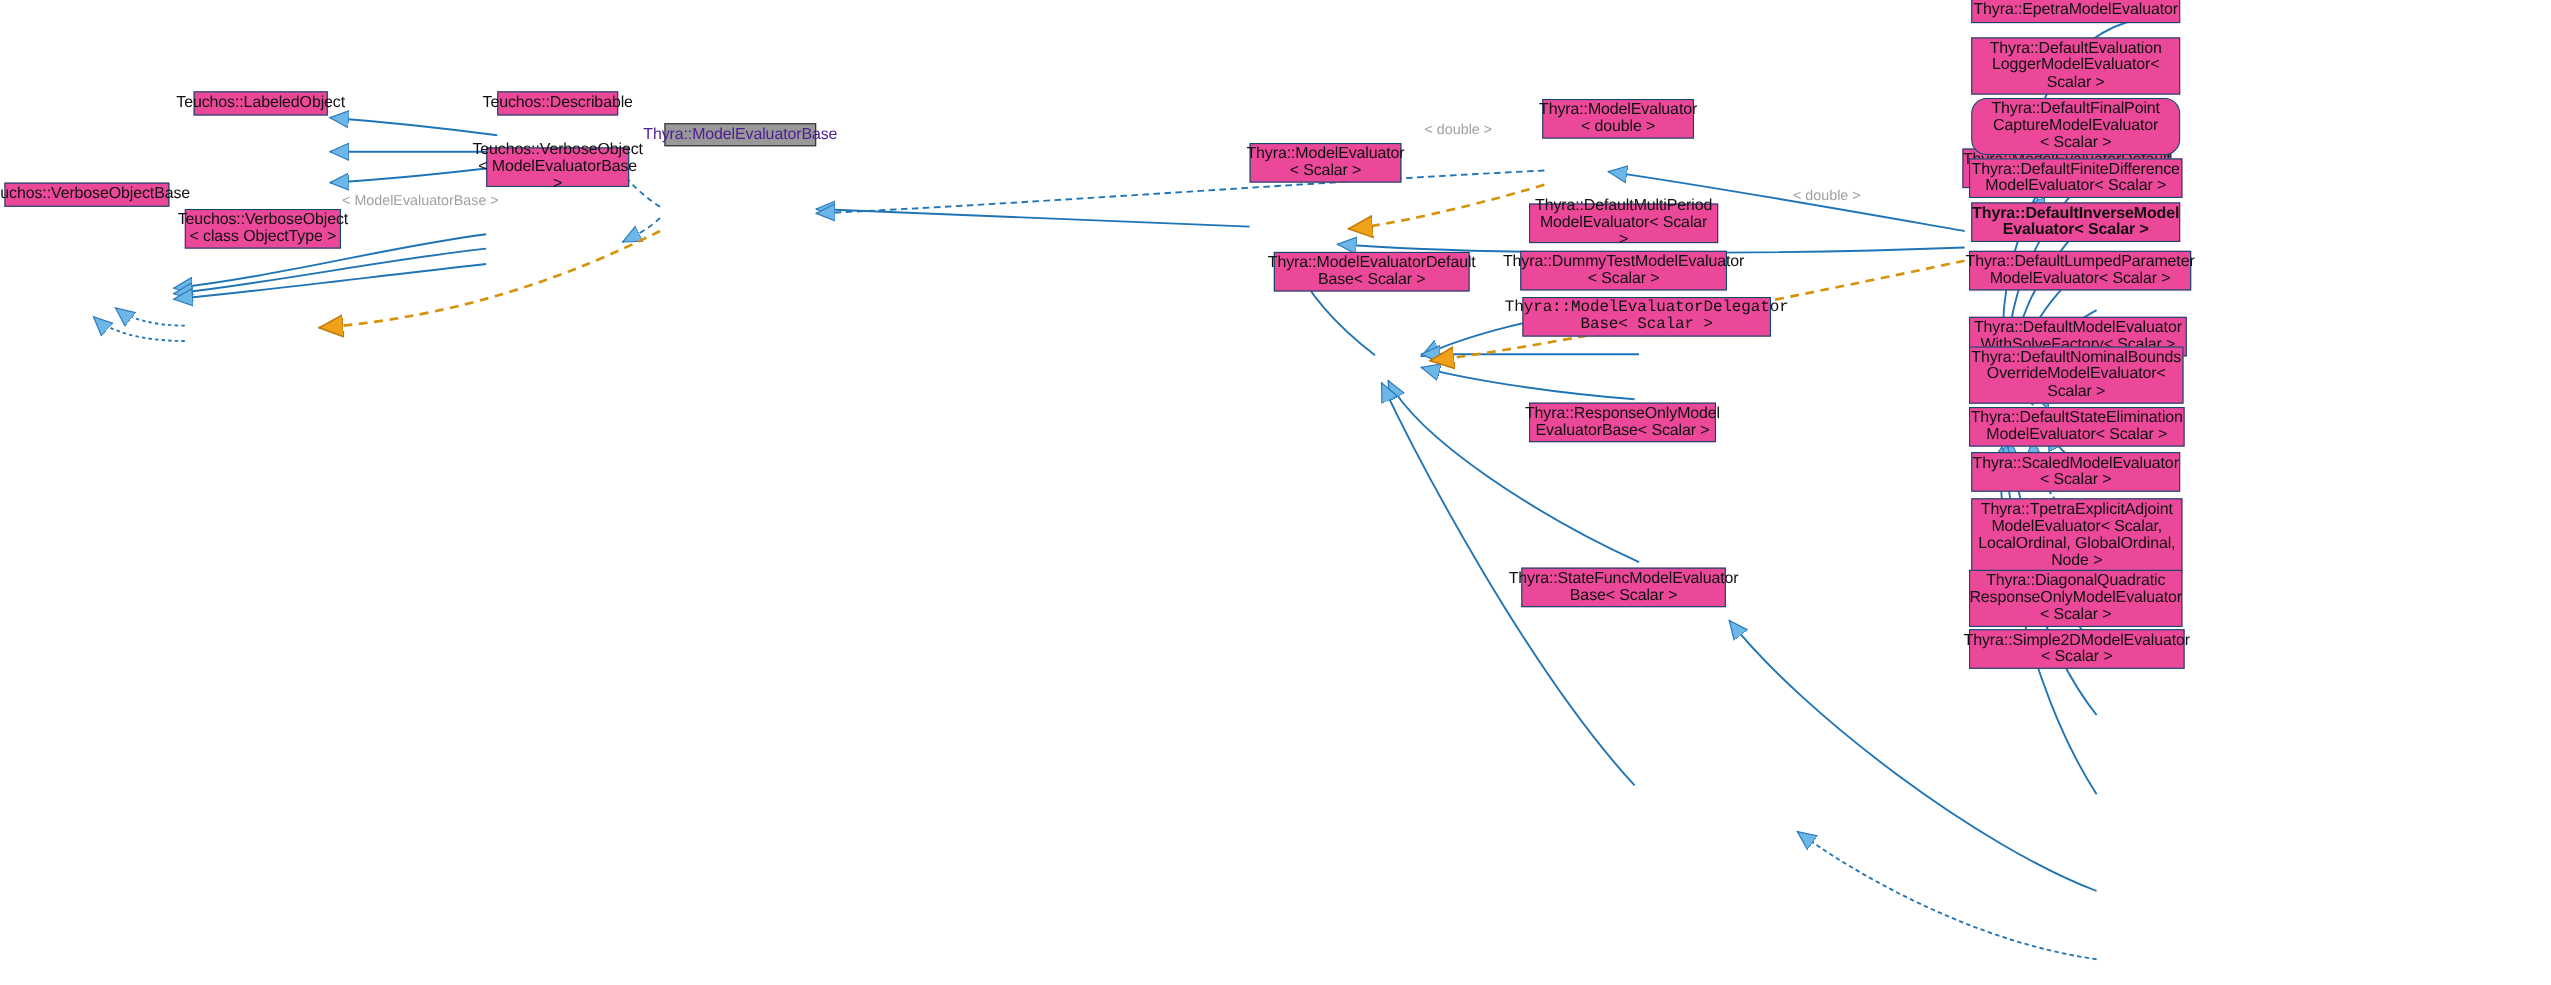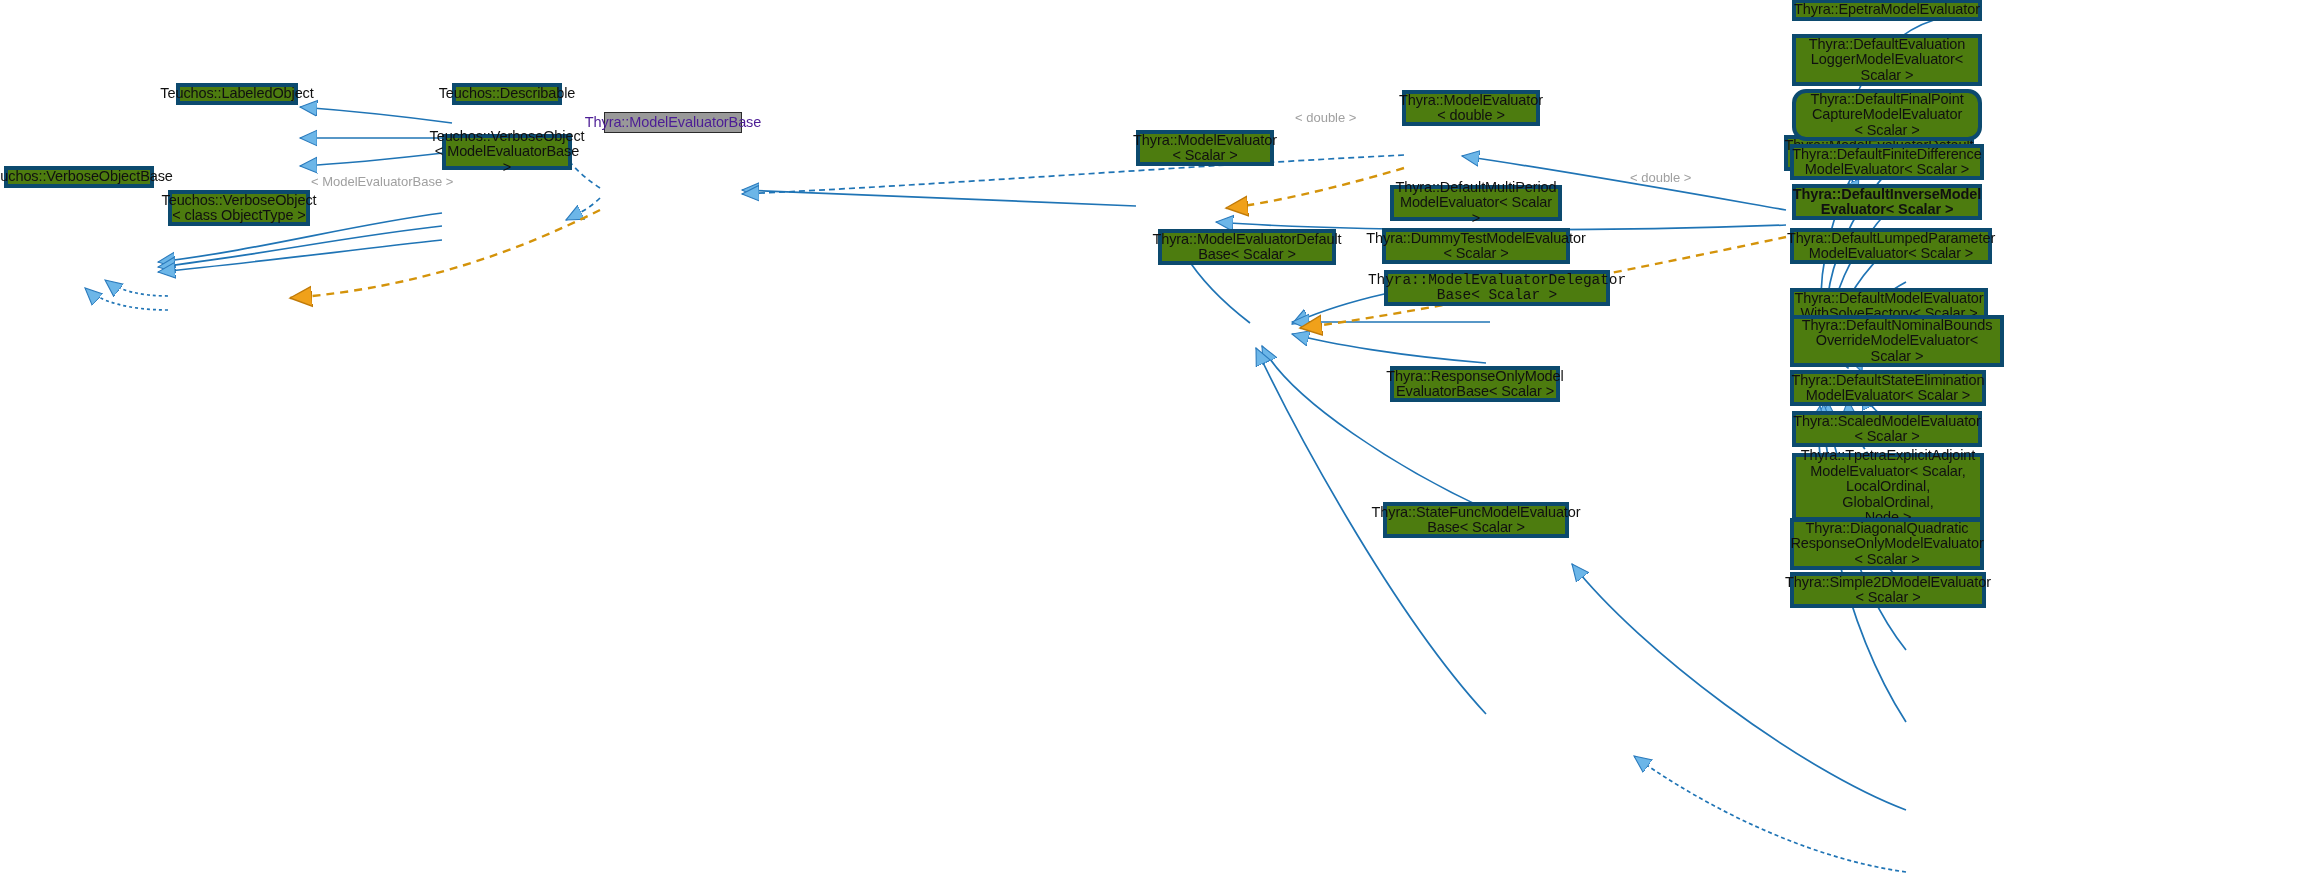--- a/index.html
+++ b/index.html
@@ -19,22 +19,22 @@
     position: absolute;
     left: 0;
     top: 0;
     width: 2319px;
     height: 895px;
     pointer-events: none;
   }
   .node {
     position: absolute;
     box-sizing: border-box;
-    border: 4px solid #0c4a6e;
-    background: #4d7c0f;
+    border: 1px solid #0c4a6e;
+    background: #ec4899;
     color: #101010;
     font-size: 14.5px;
     line-height: 15.5px;
     text-align: center;
     display: flex;
     align-items: center;
     justify-content: center;
     padding: 1px 3px;
     white-space: pre-line;
     z-index: 5;
@@ -163,21 +163,21 @@
 
   <div class="node" style="left:1390px; top:185px; width:172px; height:36px;">Thyra::DefaultMultiPeriod
 ModelEvaluator&lt; Scalar &gt;</div>
 
   <div class="node" style="left:1382px; top:228px; width:188px; height:36px;">Thyra::DummyTestModelEvaluator
 &lt; Scalar &gt;</div>
 
   <div class="node" style="left:1390px; top:366px; width:170px; height:36px;">Thyra::ResponseOnlyModel
 EvaluatorBase&lt; Scalar &gt;</div>
 
-  <div class="node" style="left:1383px; top:502px; width:186px; height:36px;">Thyra::StateFuncModelEvaluator
+  <div class="node" style="left:1383px; top:516px; width:186px; height:36px;">Thyra::StateFuncModelEvaluator
 Base&lt; Scalar &gt;</div>
 
   <div class="node" style="left:1792px; top:-1px; width:190px; height:22px;">Thyra::EpetraModelEvaluator</div>
 
   <div class="node" style="left:1792px; top:34px; width:190px; height:52px;">Thyra::DefaultEvaluation
 LoggerModelEvaluator&lt;
 Scalar &gt;</div>
 
   <div class="node" style="left:1792px; top:89px; width:190px; height:52px;border-radius:14px;">Thyra::DefaultFinalPoint
 CaptureModelEvaluator
@@ -188,21 +188,21 @@
 
   <div class="node" style="left:1792px; top:184px; width:190px; height:36px;font-weight:bold;">Thyra::DefaultInverseModel
 Evaluator&lt; Scalar &gt;</div>
 
   <div class="node" style="left:1790px; top:228px; width:202px; height:36px;">Thyra::DefaultLumpedParameter
 ModelEvaluator&lt; Scalar &gt;</div>
 
   <div class="node" style="left:1790px; top:272px; width:198px; height:36px;margin-top:16px;">Thyra::DefaultModelEvaluator
 WithSolveFactory&lt; Scalar &gt;</div>
 
-  <div class="node" style="left:1790px; top:315px; width:214px; height:52px;">Thyra::DefaultNominalBounds
+  <div class="node" style="left:1790px; top:315px; width:195px; height:52px;">Thyra::DefaultNominalBounds
 OverrideModelEvaluator&lt;
 Scalar &gt;</div>
 
   <div class="node" style="left:1790px; top:370px; width:196px; height:36px;">Thyra::DefaultStateElimination
 ModelEvaluator&lt; Scalar &gt;</div>
 
   <div class="node" style="left:1792px; top:411px; width:190px; height:36px;">Thyra::ScaledModelEvaluator
 &lt; Scalar &gt;</div>
 
   <div class="node" style="left:1792px; top:453px; width:192px; height:68px;">Thyra::TpetraExplicitAdjoint

